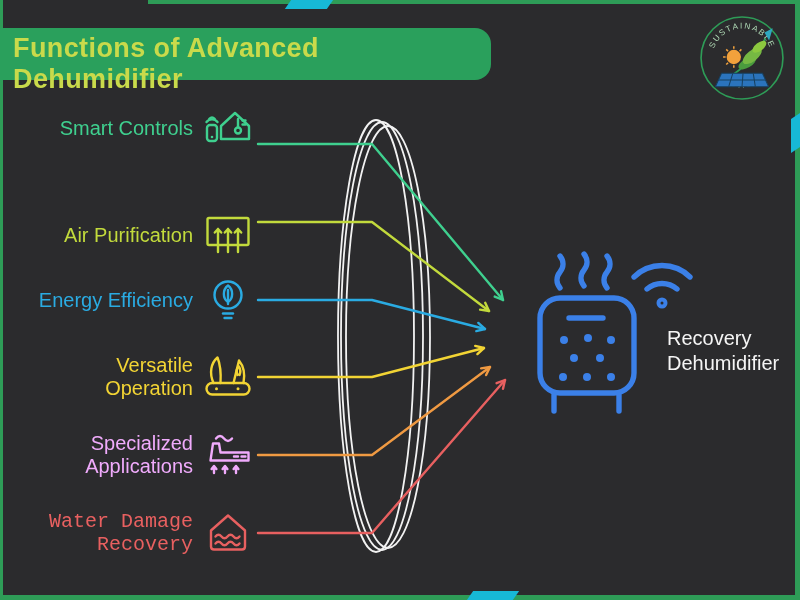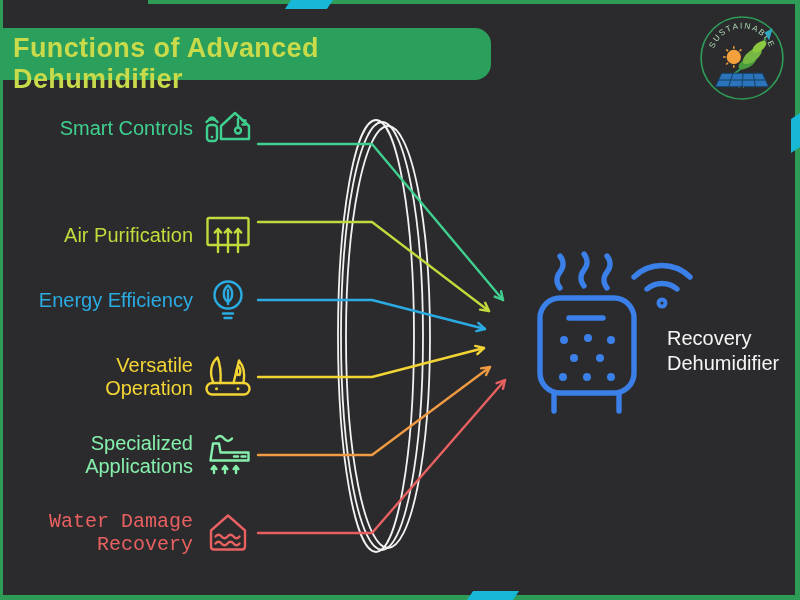--- a/index.html
+++ b/index.html
@@ -162,21 +162,21 @@
         <rect x="2.5" y="30" width="43" height="11.5" rx="5.7"></rect>
         <circle cx="12.5" cy="35.7" r="1.5" fill="currentColor" stroke="none"></circle>
         <circle cx="34" cy="35.7" r="1.5" fill="currentColor" stroke="none"></circle>
         <path d="M9.5,30 C5,20 7,10 13.5,4.5 C16.5,12 17,22 16.5,30"></path>
         <path d="M29.5,30 L35,7.5 C39.5,13 41,22 39.5,30"></path>
         <path d="M33.5,22 C32,18 33,15 35,13.5 C36.5,16 36.5,19.5 35.5,22"></path>
       </svg>
     </span>
   </div>
 
-  <div class="row r4" style="color: #86efac;">
+  <div class="row r4" style="color: #f0abfc;">
     <span class="lbl">Specialized
 Applications</span>
     <span class="ic">
       <svg viewBox="0 0 48 48" fill="none" stroke="currentColor" stroke-width="2.4" stroke-linecap="round" stroke-linejoin="round">
         <path d="M6.5,29.5 L9,12.5 H15 L16.5,21.5 H44.5 V29.5 Z"></path>
         <path d="M30,25.5 h4 M37.5,25.5 h4"></path>
         <path d="M12,7.5 q4,-5 8,0 q4,5 8,0"></path>
         <path d="M10,42 V35.5 M7.6,38 L10,35 L12.4,38"></path>
         <path d="M21,42 V35.5 M18.6,38 L21,35 L23.4,38"></path>
         <path d="M32,42 V35.5 M29.6,38 L32,35 L34.4,38"></path>

